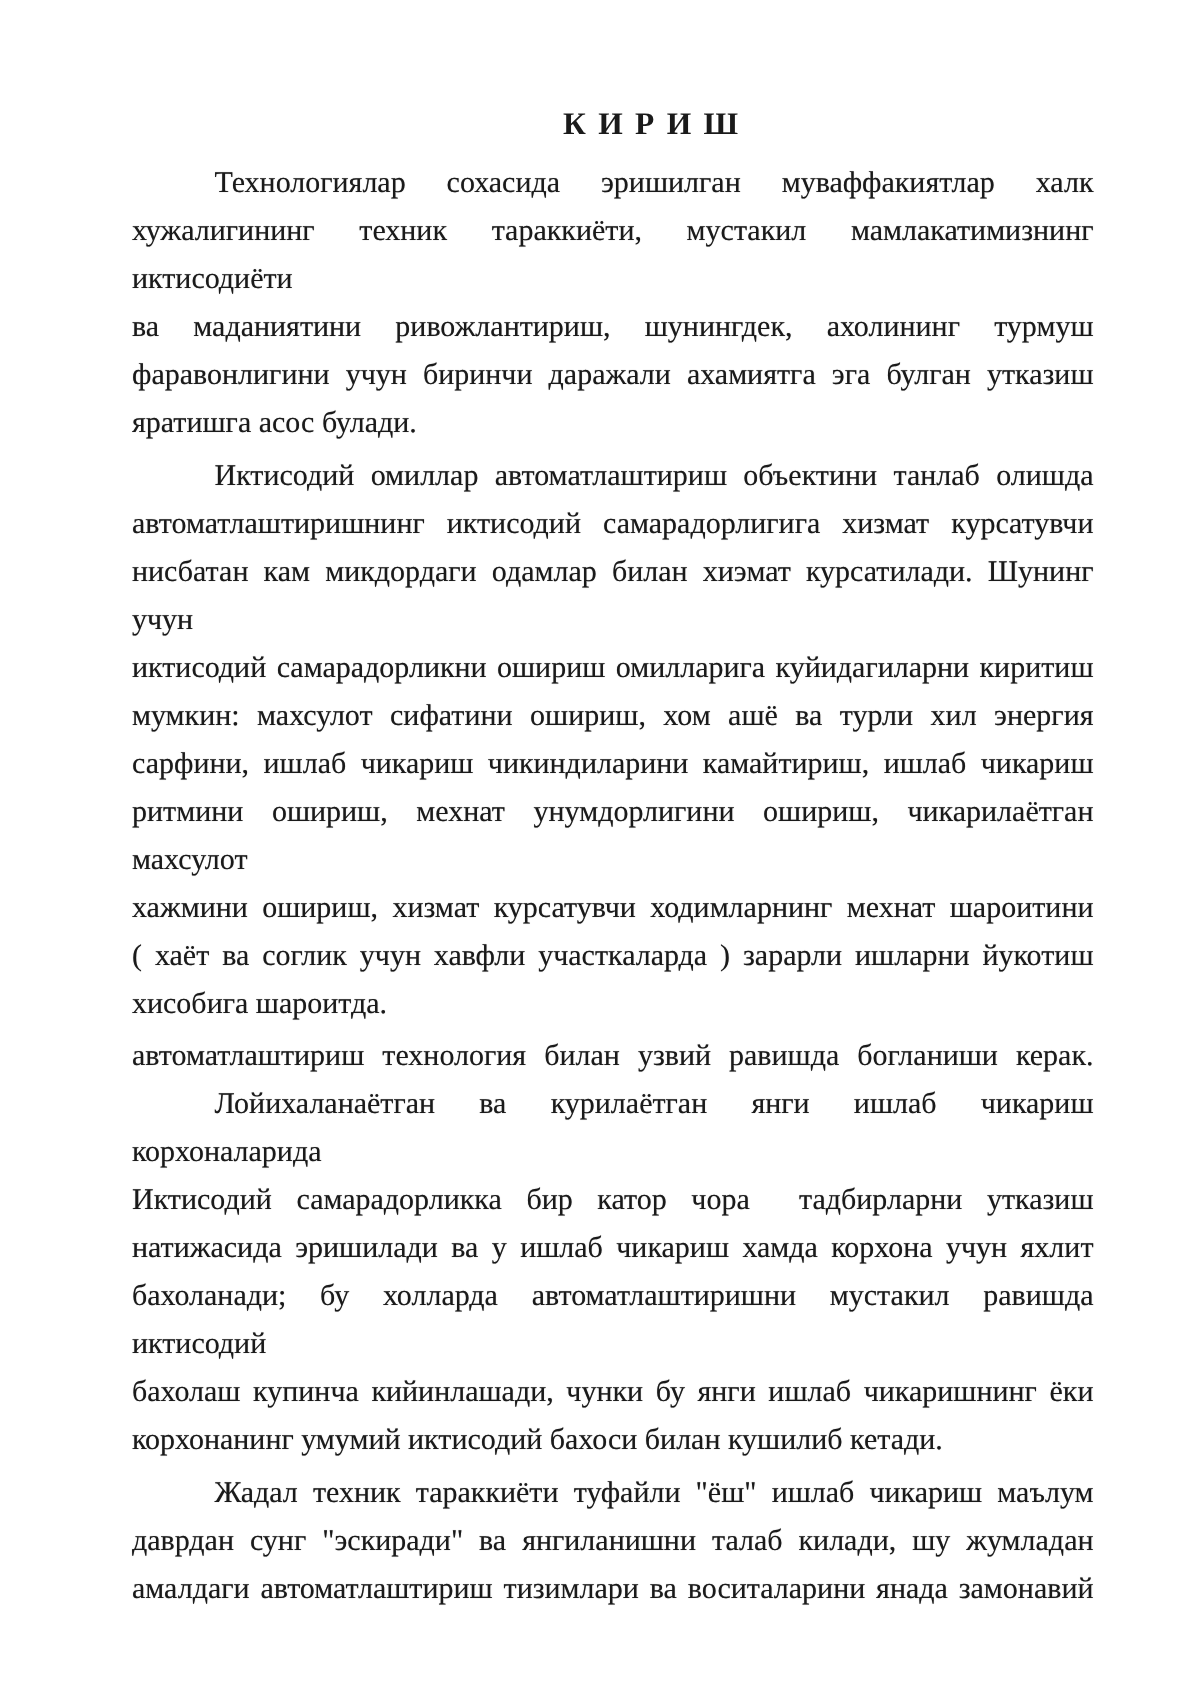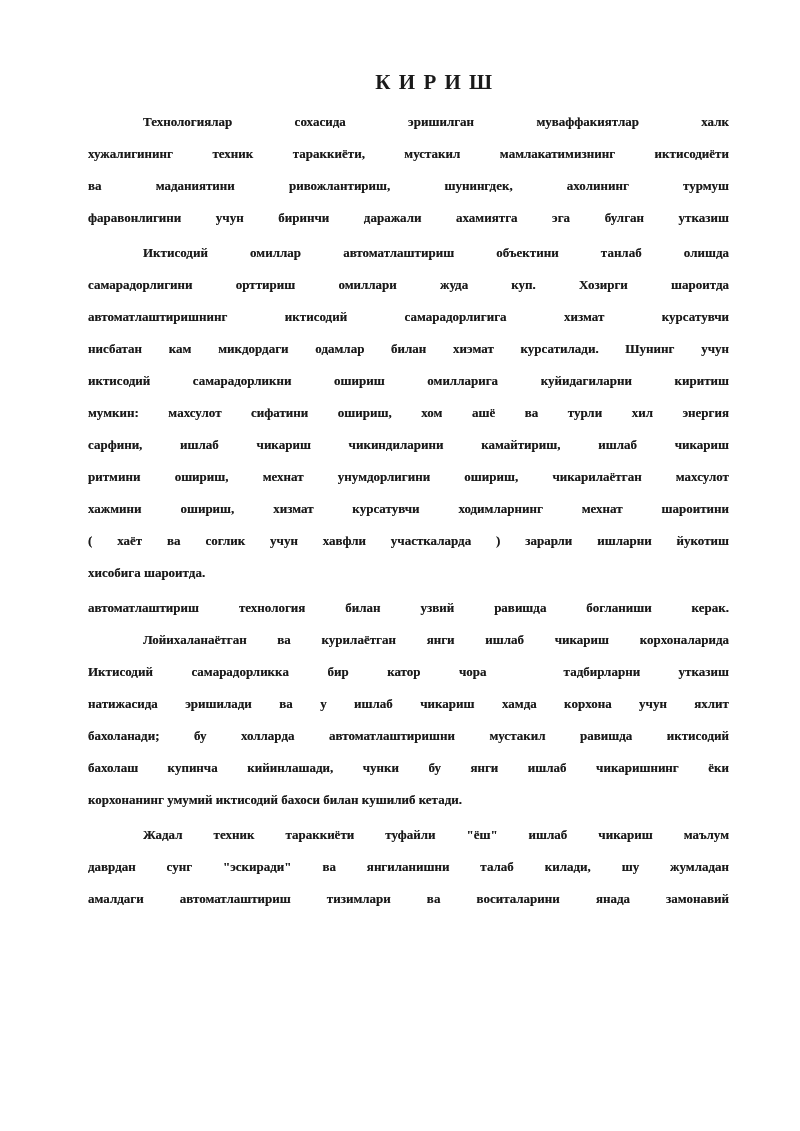--- a/index.html
+++ b/index.html
@@ -28,51 +28,50 @@
     font-weight: 700;
     line-height: 36px;
     text-align: center;
     text-indent: 52px;        
     letter-spacing: 1.5px;
   }
   .para {
     margin: 0 0 3px 0;
   }
   .line {
-    font-size: 13px;
+    font-size: 20px;
     line-height: 32px;
     text-align: justify;
     text-align-last: justify; 
     white-space: normal;
     text-shadow: 0 0 0.5px rgba(20,20,20,0.55); 
-    font-weight: bold;
   }
   .line.first {
     text-indent: 55px;
   }
   .line.last {
     text-align-last: left;    
   }
 </style>
 </head>
 <body>
 
 <div class="page" style="background: rgb(255, 255, 255); color: rgb(26, 26, 26);">
   <div class="content">
     <h1 class="doc-title">К И Р И Ш</h1>
     <div id="doc-body">
         <div class="para">
           <div class="line first">Технологиялар сохасида эришилган муваффакиятлар халк</div>
           <div class="line">хужалигининг техник тараккиёти, мустакил мамлакатимизнинг иктисодиёти</div>
           <div class="line">ва маданиятини ривожлантириш, шунингдек, ахолининг турмуш</div>
           <div class="line">фаравонлигини учун биринчи даражали ахамиятга эга булган утказиш</div>
+          <div class="line last">яратишга асос булади.</div>
         </div>
         <div class="para">
           <div class="line first">Иктисодий омиллар автоматлаштириш объектини танлаб олишда</div>
-          <div class="line">самарадорлигини орттириш омиллари жуда куп. Хозирги шароитда</div>
           <div class="line">автоматлаштиришнинг иктисодий самарадорлигига хизмат курсатувчи</div>
           <div class="line">нисбатан кам микдордаги одамлар билан хиэмат курсатилади. Шунинг учун</div>
           <div class="line">иктисодий самарадорликни ошириш омилларига куйидагиларни киритиш</div>
           <div class="line">мумкин: махсулот сифатини ошириш, хом ашё ва турли хил энергия</div>
           <div class="line">сарфини, ишлаб чикариш чикиндиларини камайтириш, ишлаб чикариш</div>
           <div class="line">ритмини ошириш, мехнат унумдорлигини ошириш, чикарилаётган махсулот</div>
           <div class="line">хажмини ошириш, хизмат курсатувчи ходимларнинг мехнат шароитини</div>
           <div class="line">( хаёт ва соглик учун хавфли участкаларда ) зарарли ишларни йукотиш</div>
           <div class="line last">хисобига шароитда.</div>
         </div>

